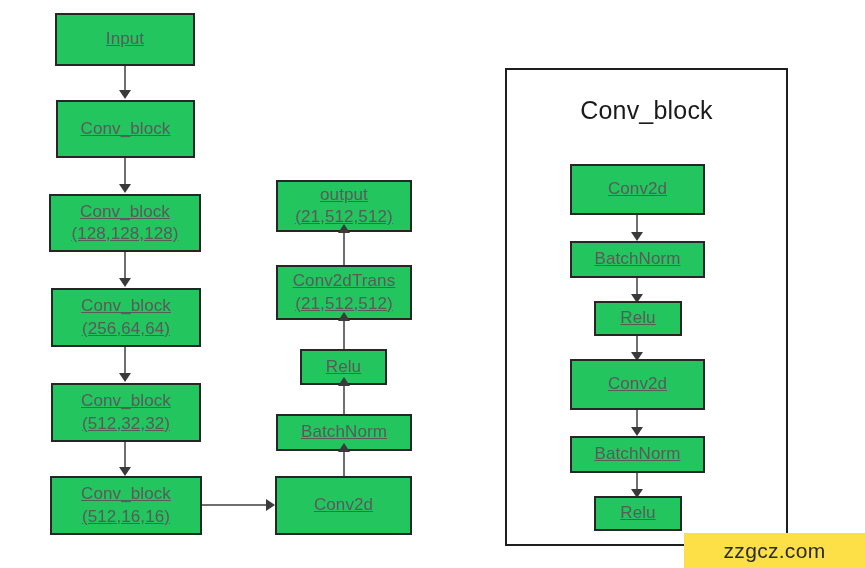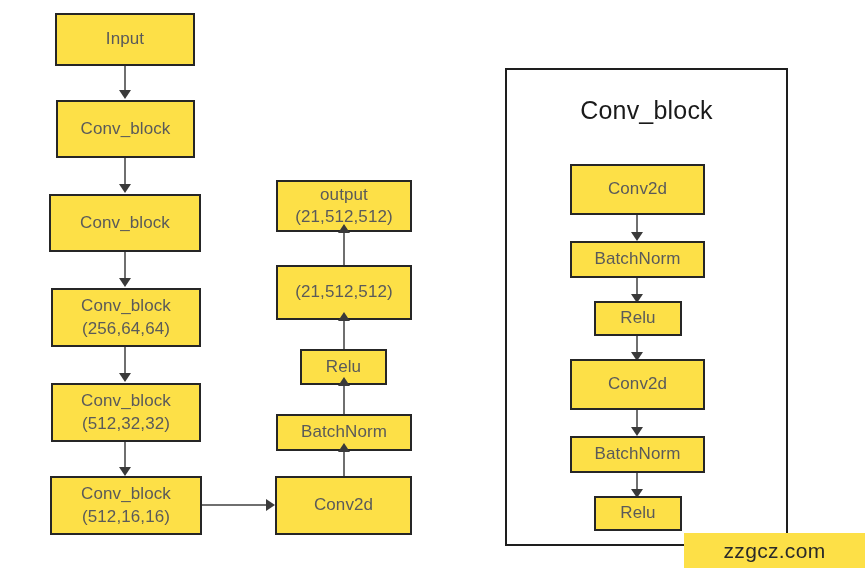--- a/index.html
+++ b/index.html
@@ -15,32 +15,33 @@
     width: 865px;
     height: 568px;
     background: #ffffff;
     overflow: hidden;
   }
 
   
   .node {
     position: absolute;
     box-sizing: border-box;
-    background: #fde047;
+    background: #22c55e;
     border: 2px solid #262626;
     color: #5a5a5a;
     display: flex;
     flex-direction: column;
     align-items: center;
     justify-content: center;
     font-size: 17px;
     line-height: 1.32;
     text-align: center;
     letter-spacing: .1px;
     white-space: nowrap;
+    text-decoration: underline;
   }
   .node .l1, .node .l2 { display: block; }
 
   
   .node.thin { border-width: 2px; }
 
   
   .vline {
     position: absolute;
     width: 2px;
@@ -125,20 +126,21 @@
 
   <div class="node" style="left:56px; top:100px; width:139px; height:58px;">
     <span class="l1">Conv_block</span>
   </div>
 
   <div class="vline" style="left:124px; top:158px; height:28px;"></div>
   <div class="arrow-down" style="left:119px; top:184px;"></div>
 
   <div class="node" style="left:49px; top:194px; width:152px; height:58px;">
     <span class="l1">Conv_block</span>
+    <span class="l2">(128,128,128)</span>
   </div>
 
   <div class="vline" style="left:124px; top:252px; height:28px;"></div>
   <div class="arrow-down" style="left:119px; top:278px;"></div>
 
   <div class="node" style="left:51px; top:288px; width:150px; height:59px;">
     <span class="l1">Conv_block</span>
     <span class="l2">(256,64,64)</span>
   </div>
 
@@ -163,20 +165,21 @@
 
   <div class="node" style="left:276px; top:180px; width:136px; height:52px;">
     <span class="l1">output</span>
     <span class="l2">(21,512,512)</span>
   </div>
 
   <div class="vline" style="left:343px; top:232px; height:33px;"></div>
   <div class="arrow-up" style="left:338px; top:224px;"></div>
 
   <div class="node" style="left:276px; top:265px; width:136px; height:55px;">
+    <span class="l1">Conv2dTrans</span>
     <span class="l2">(21,512,512)</span>
   </div>
 
   <div class="vline" style="left:343px; top:320px; height:32px;"></div>
   <div class="arrow-up" style="left:338px; top:312px;"></div>
 
   <div class="node" style="left:300px; top:349px; width:87px; height:36px;">
     <span class="l1">Relu</span>
   </div>
 

